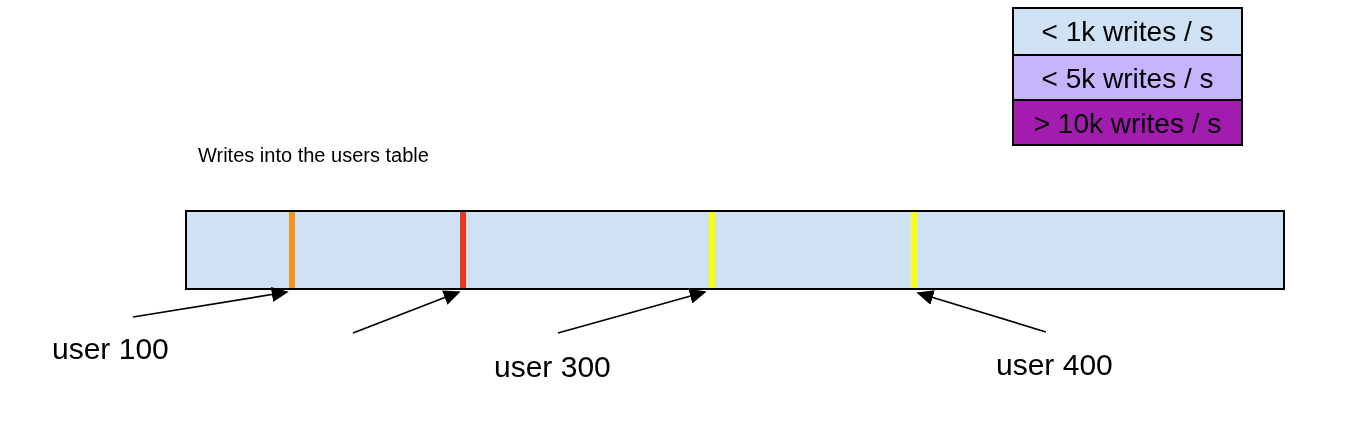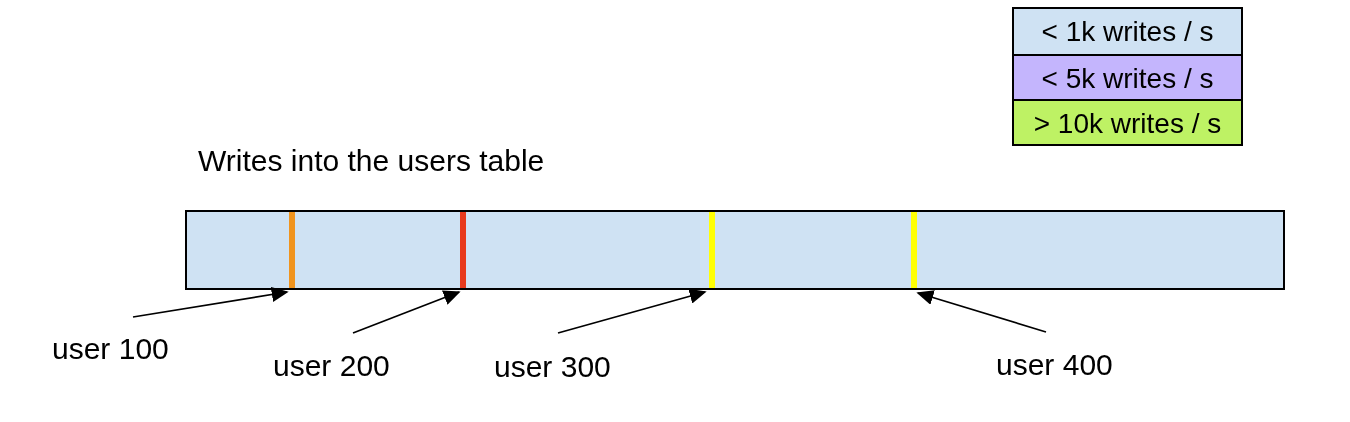--- a/index.html
+++ b/index.html
@@ -14,21 +14,21 @@
     height: 422px;
     background: #ffffff;
     overflow: hidden;
   }
 
   
   .diagram-title {
     position: absolute;
     left: 198px;
     top: 144px;
-    font-size: 30px;
+    font-size: 20px;
     line-height: 1.1;
     white-space: nowrap;
   }
 
   
   .legend {
     position: absolute;
     left: 1012px;
     top: 7px;
     width: 231px;
@@ -90,21 +90,21 @@
 
   <div class="diagram-title">Writes into the users table</div>
 
   <div class="legend">
     <div class="legend-row" style="background-color: rgb(207, 226, 243);">
       <span>&lt; 1k writes / s</span>
     </div>
     <div class="legend-row" style="background-color: #c4b5fd;">
       <span>&lt; 5k writes / s</span>
     </div>
-    <div class="legend-row" style="background-color: #bef264;">
+    <div class="legend-row" style="background-color: #a21caf;">
       <span>&gt; 10k writes / s</span>
     </div>
   </div>
 
   <div class="users-bar" style="background-color: rgb(207, 226, 243);">
     <div class="marker" style="background-color: rgb(240, 148, 30); left: 9.6%;"></div>
     <div class="marker" style="background-color: rgb(232, 57, 28); left: 25.2%;"></div>
     <div class="marker" style="background-color: rgb(255, 255, 5); left: 47.9%;"></div>
     <div class="marker" style="background-color: rgb(255, 255, 5); left: 66.3%;"></div>
   </div>
@@ -115,17 +115,16 @@
         <path d="M0,0 L10,4.5 L0,9 z" fill="#000000"></path>
       </marker>
     </defs>
     <line x1="133" y1="317" x2="287" y2="292" stroke="#000000" stroke-width="1.7" marker-end="url(#arrowhead)"></line>
     <line x1="353" y1="333" x2="459" y2="292" stroke="#000000" stroke-width="1.7" marker-end="url(#arrowhead)"></line>
     <line x1="558" y1="333" x2="705" y2="292" stroke="#000000" stroke-width="1.7" marker-end="url(#arrowhead)"></line>
     <line x1="1046" y1="332" x2="918" y2="293" stroke="#000000" stroke-width="1.7" marker-end="url(#arrowhead)"></line>
   </svg>
 
   <div id="label-user-100" class="user-label">user 100</div>
-  <div id="label-user-200" class="user-label">user 200</div>
   <div id="label-user-300" class="user-label">user 300</div>
   <div id="label-user-400" class="user-label">user 400</div>
 
 </div>
 
 </body></html>

